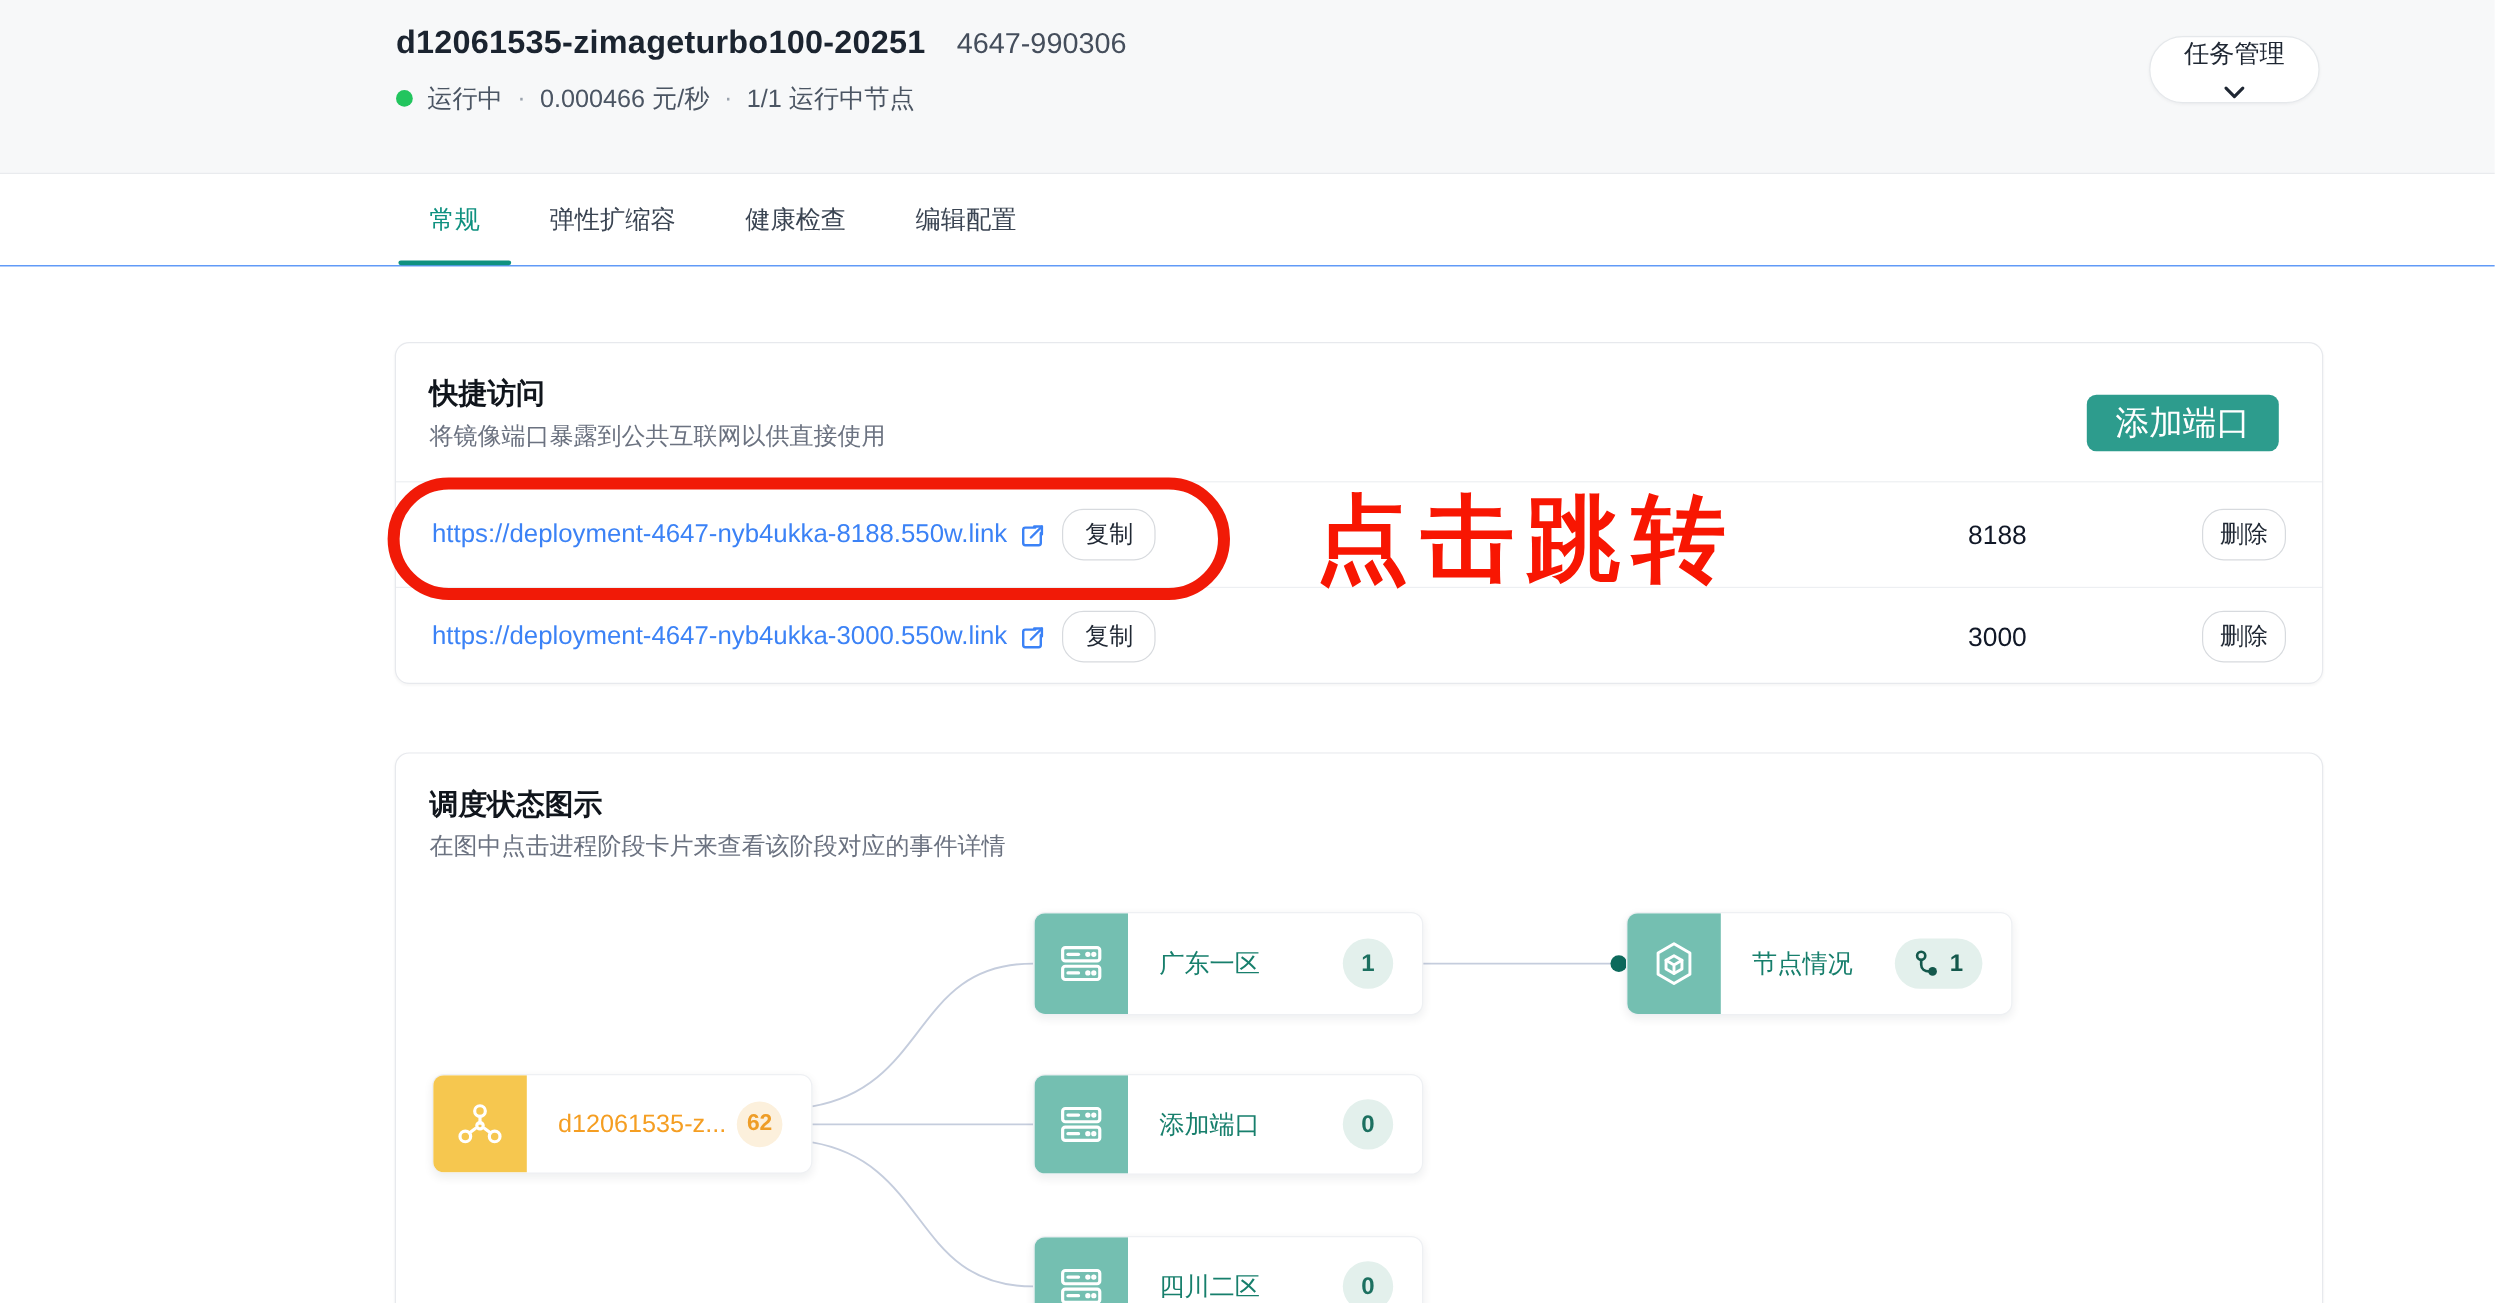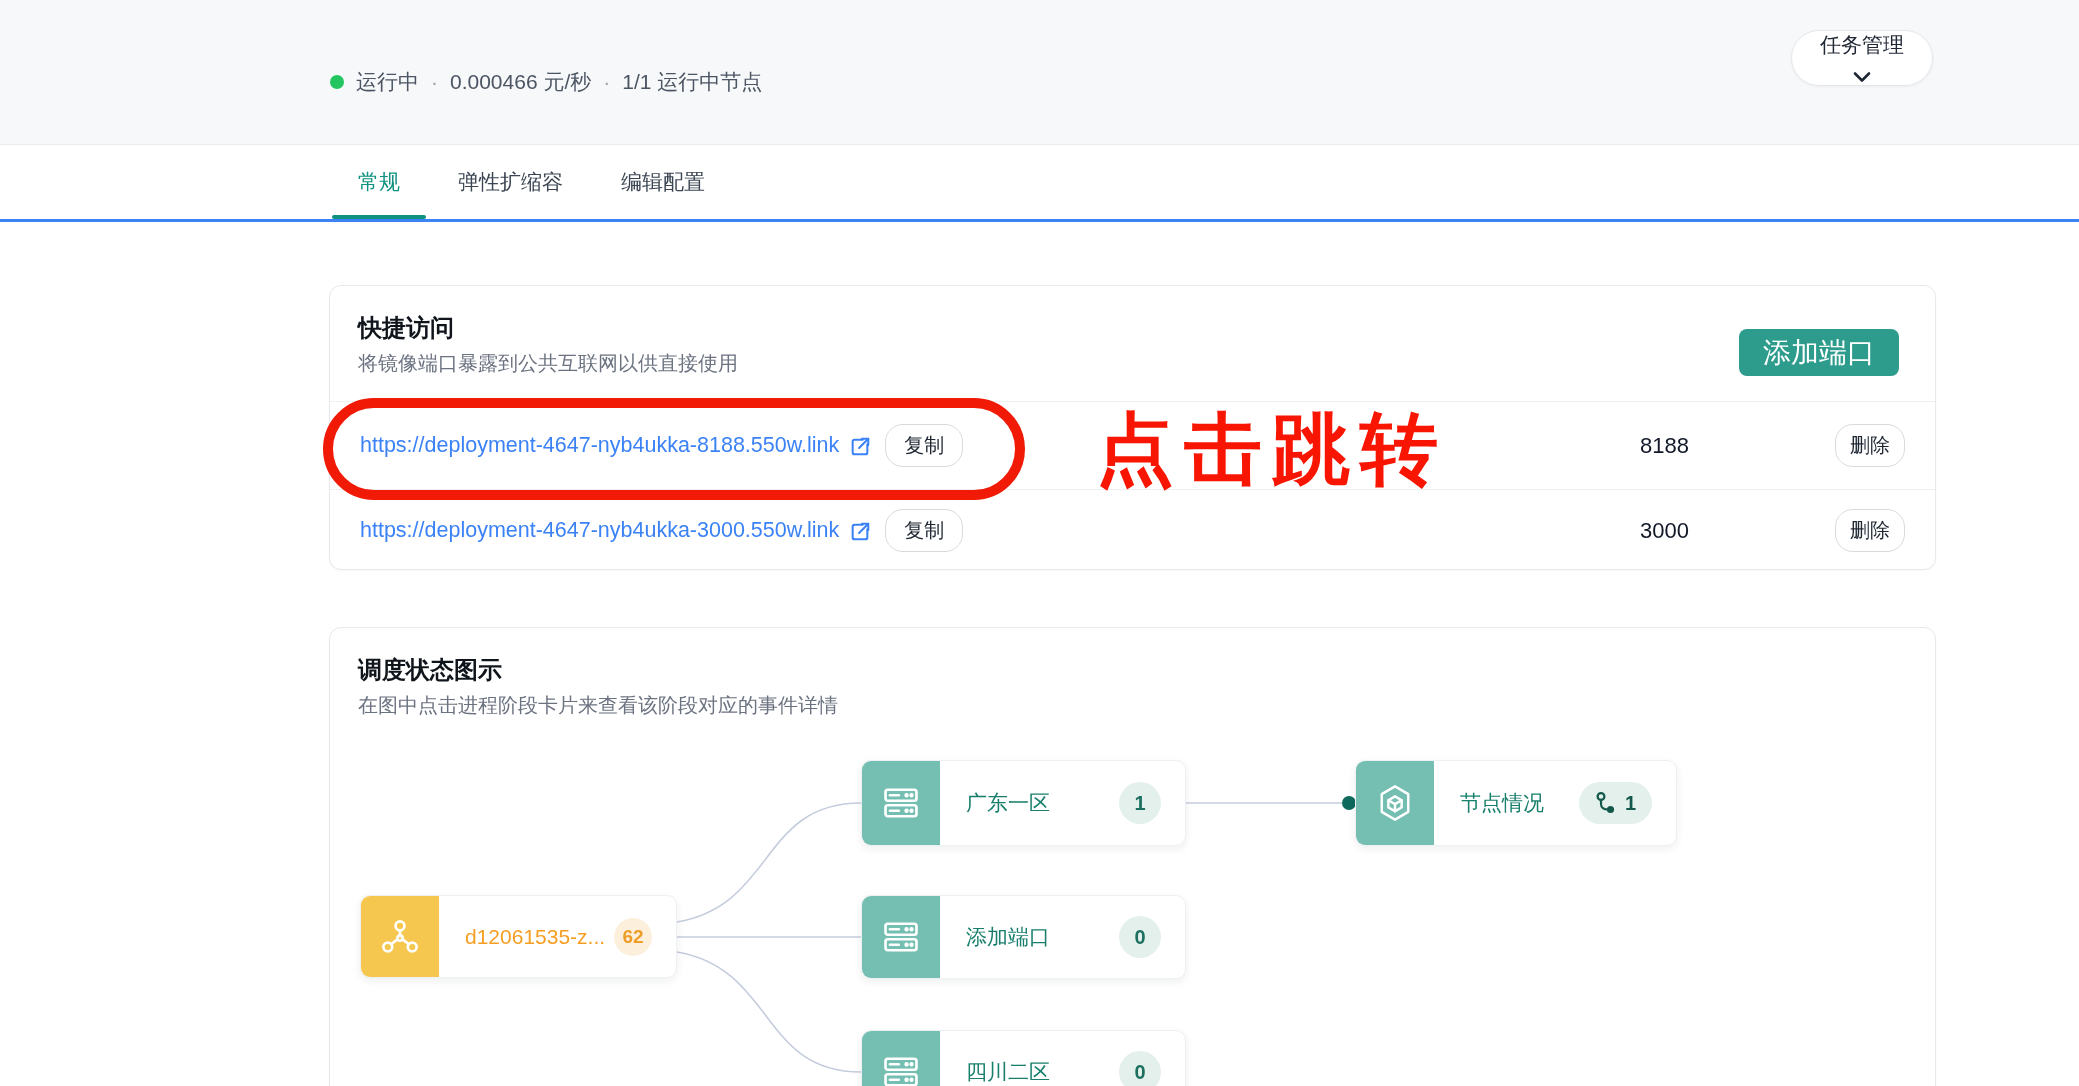--- a/index.html
+++ b/index.html
@@ -29,21 +29,21 @@
     background: #ffffff; border: 1px solid #e5e8eb; border-radius: 28px;
     font-size: 21px; color: #1f2733; cursor: pointer;
     box-shadow: 0 1px 3px rgba(16,24,40,.05);
     font-family: inherit;
     flex-direction: column;
   }
 
   
   .tabbar {
     position: absolute; left: 0; top: 145px; width: 2079px; height: 77px;
-    background: #ffffff; border-bottom: 3px solid #3b82f6;
+    background: #ffffff; border-bottom: 1px solid #3b82f6;
     display: flex; align-items: stretch; padding-left: 332px; gap: 6px;
   }
   .tab {
     position: relative; display: flex; align-items: center; padding: 0 26px;
     font-size: 21px; color: #3a4452; cursor: pointer;
   }
   .tab.active { color: #0f9180; font-weight: 500; }
   .tab.active .tab-underline {
     position: absolute; left: 0; right: 0; bottom: 0; height: 4px;
     background: #0f9180; border-radius: 3px;
@@ -124,20 +124,24 @@
   .badge-pill {
     height: 42px; padding: 0 16px; border-radius: 21px;
     display: flex; align-items: center; gap: 8px;
     background: #e3f0ec; color: #14584c; font-size: 20px; font-weight: 700;
   }
 </style>
 </head>
 <body>
 
 <div class="header">
+  <div class="title-row">
+    <h1 class="page-title">d12061535-zimageturbo100-20251</h1>
+    <span class="dep-id">4647-990306</span>
+  </div>
   <div class="status-row">
     <span class="status-dot"></span>
     <span>运行中</span>
     <span class="sep">·</span>
     <span>0.000466 元/秒</span>
     <span class="sep">·</span>
     <span>1/1 运行中节点</span>
   </div>
   <button class="task-btn">
     <span>任务管理</span>
@@ -149,20 +153,23 @@
   </button>
 </div>
 
 <nav class="tabbar">
   <div class="tab active">
     <span>常规</span>
     <span class="tab-underline"></span>
   </div>
   <div class="tab">
     <span>弹性扩缩容</span>
+  </div>
+  <div class="tab">
+    <span>健康检查</span>
   </div>
   <div class="tab">
     <span>编辑配置</span>
   </div>
 </nav>
 
 <section class="card card-quick">
   <h2 class="card-title">快捷访问</h2>
   <p class="card-sub">将镜像端口暴露到公共互联网以供直接使用</p>
   <button class="add-port-btn">添加端口</button>

